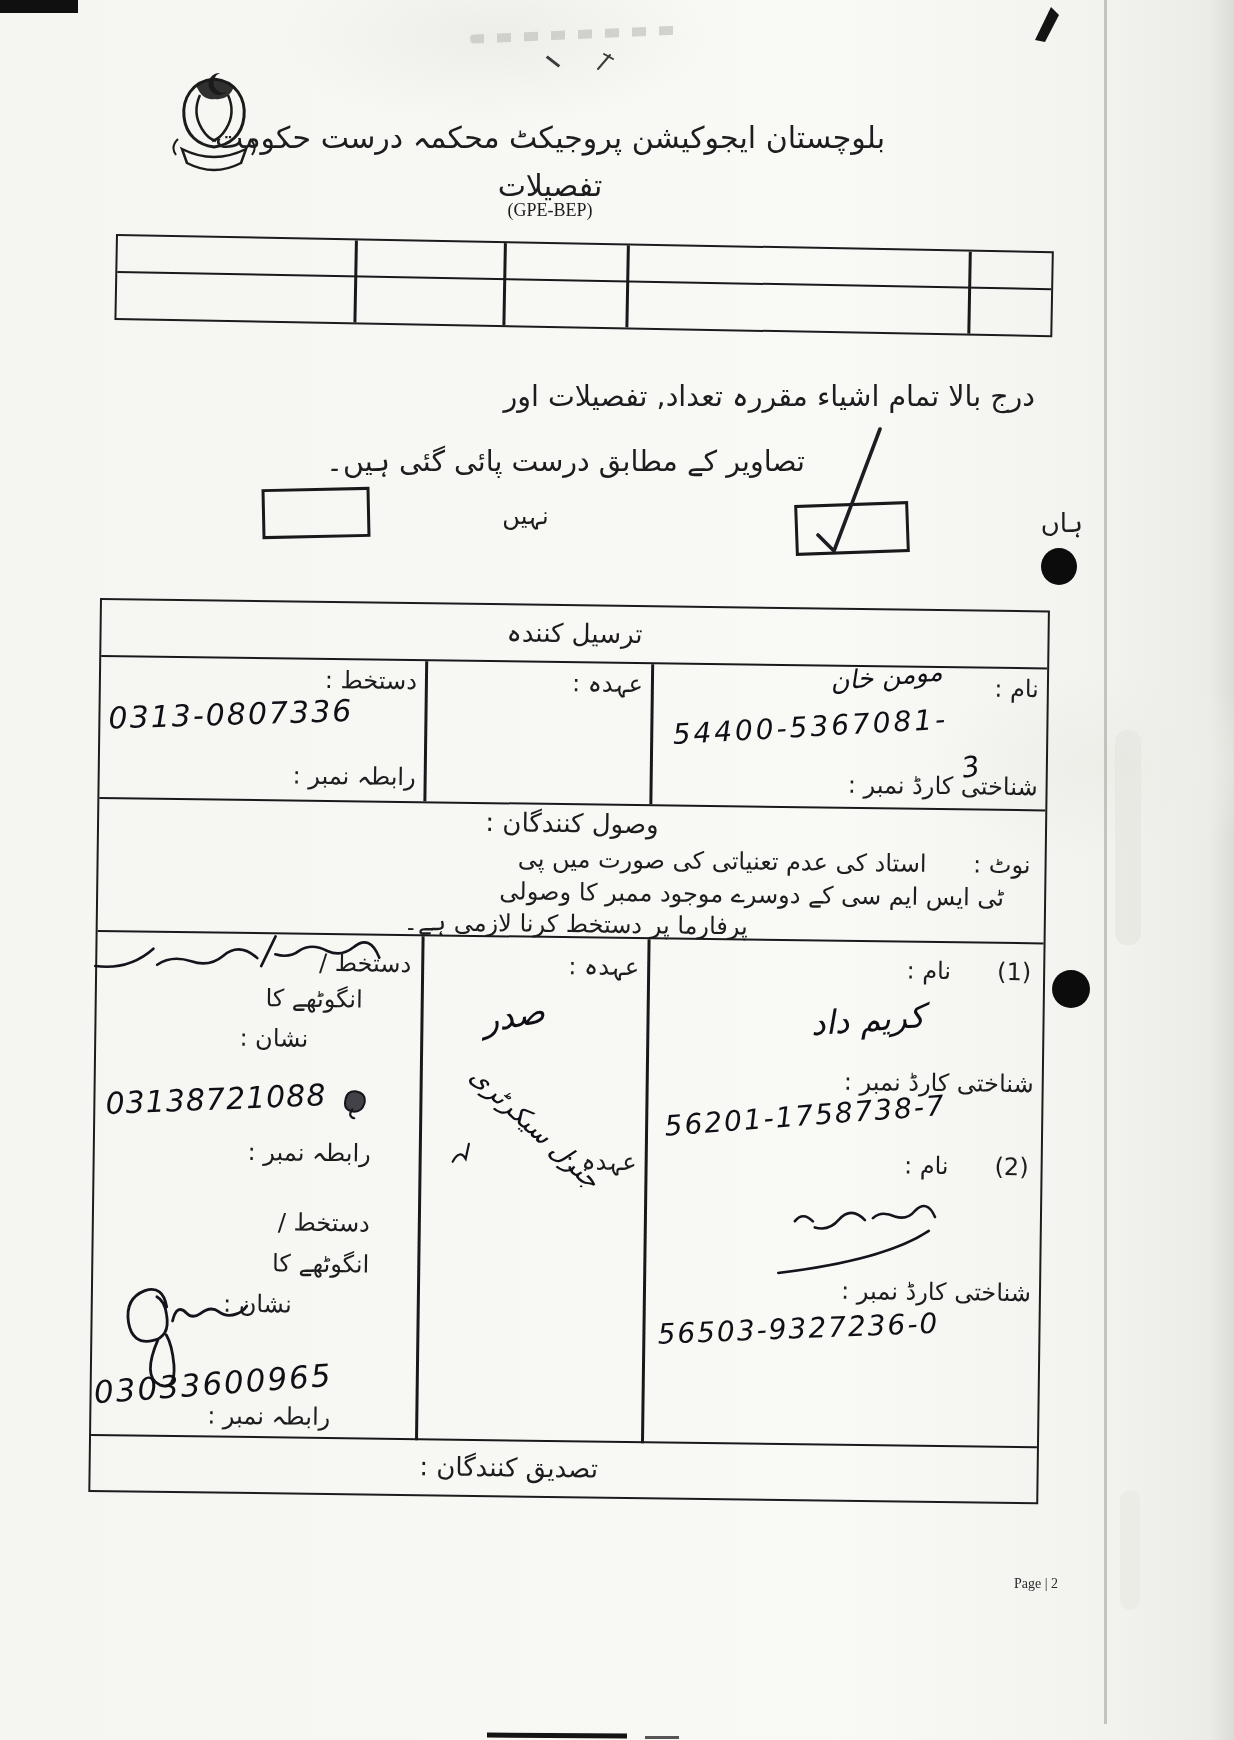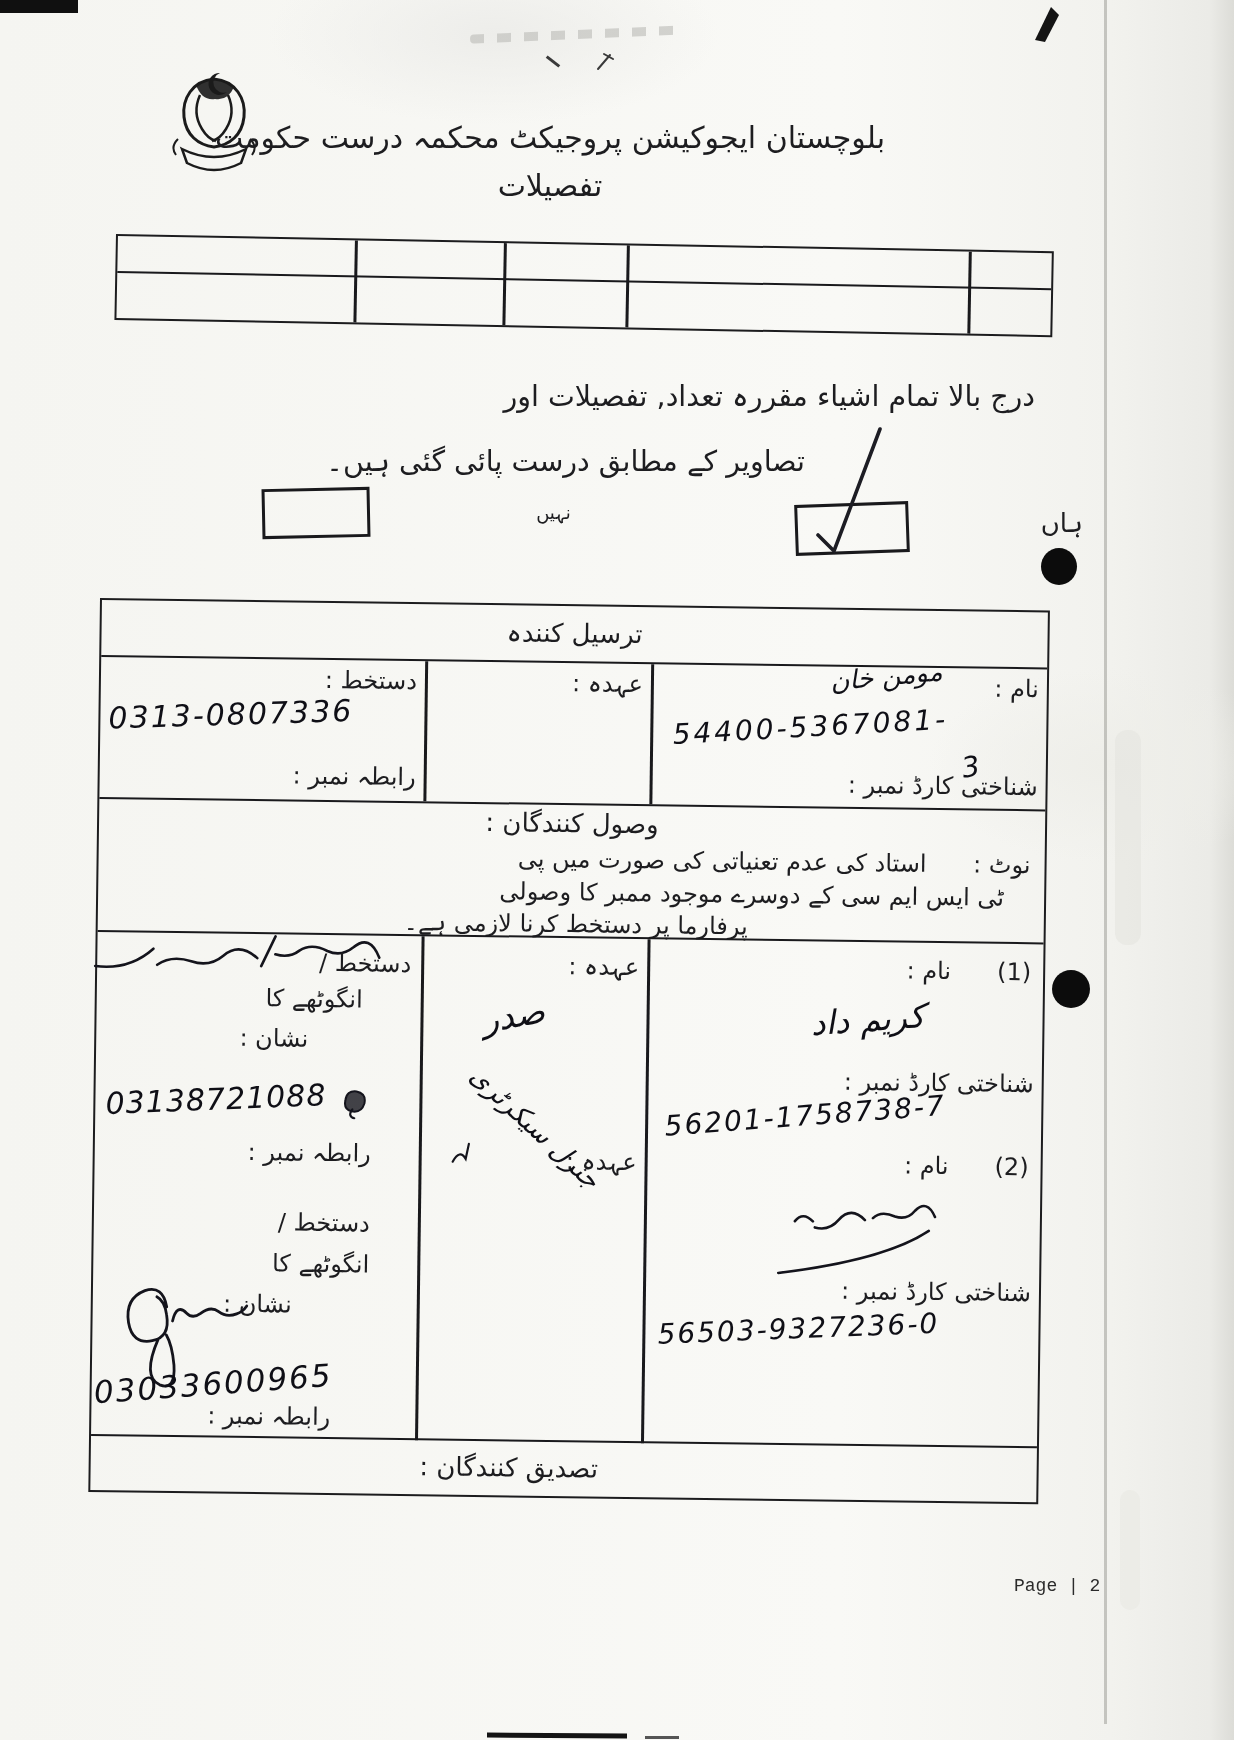--- a/index.html
+++ b/index.html
@@ -47,38 +47,40 @@
   <svg class="abs" style="left:162px;top:68px;" width="105" height="112" viewBox="0 0 105 110">
     <path d="M58 4 a11 11 0 1 0 7 19 a9 9 0 1 1 -7 -19 Z" fill="#1b1b1b"></path>
     <path d="M52 10 C30 12 20 30 22 48 C24 66 36 76 52 78 C68 76 80 66 82 48 C84 30 74 12 52 10 Z" fill="none" stroke="#1b1b1b" stroke-width="3"></path>
     <path d="M34 16 q18 -12 38 2 q-6 14 -19 12 q-13 2 -19 -14 Z" fill="#1b1b1b" opacity=".9"></path>
     <path d="M38 26 q-8 18 2 34 q6 10 14 12 M66 26 q8 18 -2 34 q-6 10 -14 12" stroke="#1b1b1b" stroke-width="2.5" fill="none"></path>
     <path d="M20 80 q32 16 64 0 l-5 14 q-27 14 -54 0 Z" fill="none" stroke="#1b1b1b" stroke-width="2.5"></path>
     <path d="M16 70 q-8 8 -2 16 M88 70 q8 8 2 16" stroke="#1b1b1b" stroke-width="2" fill="none"></path>
   </svg>
   <div class="u ctr" style="left:85px;top:120px;width:930px;font-size:30px;letter-spacing:2px;">بلوچستان ایجوکیشن پروجیکٹ محکمہ درست حکومت</div>
   <div class="u ctr" style="left:85px;top:168px;width:930px;font-size:30px;letter-spacing:5px;">تفصیلات</div>
+  <div class="abs ctr" style="left:85px;top:200px;width:930px;font-family:'Liberation Serif',serif;
+              font-size:18px;color:#1d1d20;">(GPE-BEP)</div>
 
   <div class="tbl" style="left:116px;top:234px;width:934px;height:82px;transform:rotate(1.05deg);transform-origin:left top;">
     <div class="line" style="left:0;right:0;top:35px;height:2.2px;"></div>
     <div class="vline" style="left:237px;"></div>
     <div class="vline" style="left:386px;"></div>
     <div class="vline" style="left:509px;"></div>
     <div class="vline" style="left:851px;"></div>
   </div>
 
   <div class="u rt" style="left:175px;top:380px;width:860px;font-size:28.5px;letter-spacing:1px;">درج بالا تمام اشیاء مقررہ تعداد, تفصیلات اور</div>
   <div class="u rt" style="left:155px;top:445px;width:650px;font-size:28.5px;letter-spacing:1px;">تصاویر کے مطابق درست پائی گئی ہیں۔</div>
 
   <div class="u" style="left:1008px;top:508px;width:75px;font-size:26px;">ہاں</div>
   <div class="box" style="left:795px;top:503px;width:108px;height:45px;transform:rotate(-2deg);"></div>
   <svg class="abs" style="left:778px;top:415px;overflow:visible;" width="140" height="150" viewBox="0 0 140 150">
     <path d="M40 120 L56 136 L102 14" stroke="#1d1d24" stroke-width="3.6" fill="none" stroke-linecap="round"></path>
   </svg>
-  <div class="u ctr" style="left:496px;top:502px;width:115px;font-size:18px;">نہیں</div>
+  <div class="u ctr" style="left:468px;top:502px;width:115px;font-size:24px;">نہیں</div>
   <div class="box" style="left:262px;top:488px;width:102px;height:44px;transform:rotate(-1.2deg);"></div>
 
   <div class="tbl" style="left:100px;top:598px;width:946px;height:890px;border-width:2.8px;
               transform:rotate(0.75deg);transform-origin:left top;">
 
     <div class="row" style="top:0;height:55px;border-bottom:2.6px solid #19191c;">
       <div class="u ctr" style="left:0;right:0;top:12px;font-size:26px;letter-spacing:2px;">ترسیل کنندہ</div>
     </div>
 
     <div class="row" style="top:57px;height:140px;">
@@ -162,16 +164,16 @@
     </div>
 
     <div class="row" style="top:834px;height:53px;border-top:2.6px solid #19191c;">
       <div class="u ctr" style="left:0;right:0;top:11px;font-size:26px;letter-spacing:2px;transform:translateX(-55px);">تصدیق کنندگان :</div>
     </div>
   </div>
 
   <div class="punch" style="left:1041px;top:548px;width:36px;height:37px;"></div>
   <div class="punch" style="left:1052px;top:970px;width:38px;height:38px;"></div>
 
-  <div class="abs" style="left:1014px;top:1576px;font-family:Liberation Mono, monospace;font-size:18px;color:#2b2b2b;">Page | 2</div>
+  <div class="abs" style="left:1014px;top:1576px;font-family:Liberation Serif, serif;font-size:14px;color:#2b2b2b;">Page | 2</div>
   <div class="abs" style="left:487px;top:1733px;width:140px;height:4.5px;background:#141414;transform:rotate(.4deg);"></div>
   <div class="abs" style="left:645px;top:1736px;width:34px;height:2.5px;background:#555;"></div>
 </div>
 
 </body></html>

